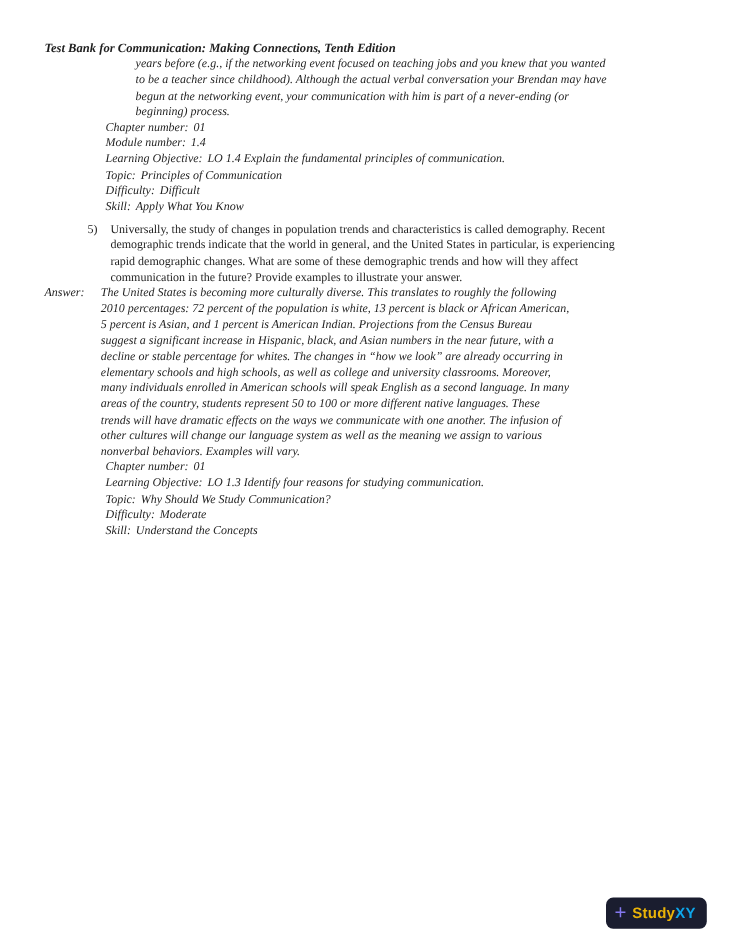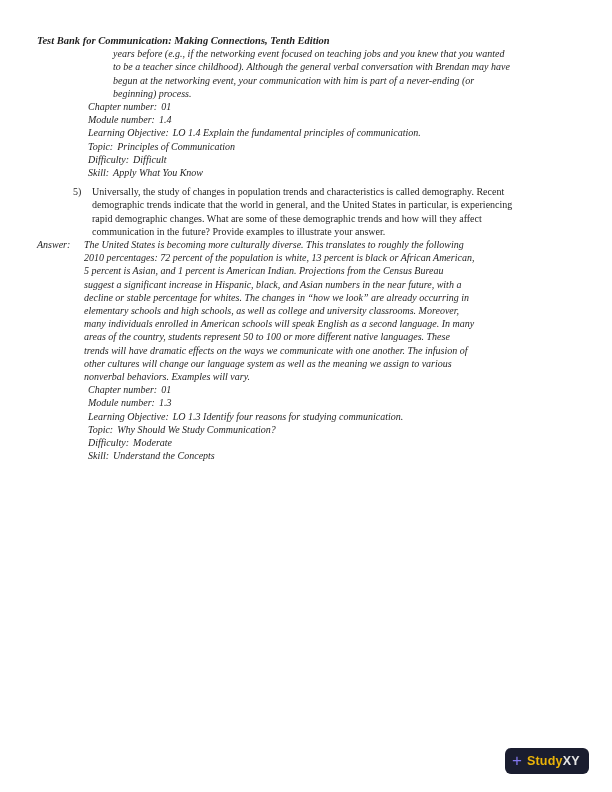--- a/index.html
+++ b/index.html
@@ -62,21 +62,21 @@
 </head>
 <body>
 
 <div class="page">
   <div class="doc">
 
     <div class="doc-title">Test Bank for Communication: Making Connections, Tenth Edition</div>
 
     <div class="carryover">
       <div class="line">years before (e.g., if the networking event focused on teaching jobs and you knew that you wanted</div>
-      <div class="line">to be a teacher since childhood). Although the general verbal conversation with Brendan may have</div>
+      <div class="line">to be a teacher since childhood). Although the actual verbal conversation your Brendan may have</div>
       <div class="line">begun at the networking event, your communication with him is part of a never-ending (or</div>
       <div class="line">beginning) process.</div>
     </div>
 
     <div class="meta-block">
       <div class="line meta-line"><span class="meta-label">Chapter number:</span><span>01</span></div>
       <div class="line meta-line"><span class="meta-label">Module number:</span><span>1.4</span></div>
       <div class="line meta-line"><span class="meta-label">Learning Objective:</span><span>LO 1.4 Explain the fundamental principles of communication.</span></div>
       <div class="line meta-line"><span class="meta-label">Topic:</span><span>Principles of Communication</span></div>
       <div class="line meta-line"><span class="meta-label">Difficulty:</span><span>Difficult</span></div>
@@ -104,27 +104,26 @@
           <div class="line">elementary schools and high schools, as well as college and university classrooms. Moreover,</div>
           <div class="line">many individuals enrolled in American schools will speak English as a second language. In many</div>
           <div class="line">areas of the country, students represent 50 to 100 or more different native languages. These</div>
           <div class="line">trends will have dramatic effects on the ways we communicate with one another. The infusion of</div>
           <div class="line">other cultures will change our language system as well as the meaning we assign to various</div>
           <div class="line">nonverbal behaviors. Examples will vary.</div>
         </div>
       </div>
       <div class="meta-block" style="font-style: italic;">
         <div class="line meta-line"><span class="meta-label">Chapter number:</span><span>01</span></div>
-        <div class="line meta-line"><span class="meta-label">Module number:</span><span>1.3</span></div>
         <div class="line meta-line"><span class="meta-label">Learning Objective:</span><span>LO 1.3 Identify four reasons for studying communication.</span></div>
         <div class="line meta-line"><span class="meta-label">Topic:</span><span>Why Should We Study Communication?</span></div>
         <div class="line meta-line"><span class="meta-label">Difficulty:</span><span>Moderate</span></div>
         <div class="line meta-line"><span class="meta-label">Skill:</span><span>Understand the Concepts</span></div>
       </div>
     </div>
 
   </div>
 
   <div class="logo-badge" style="background: rgb(26, 29, 47);">
     <span class="logo-plus" style="color: rgb(132, 120, 240);">+</span>
-    <span class="logo-text"><span style="color: #eab308;">Study</span><span class="logo-accent" style="color: #e5e5e5;">XY</span></span>
+    <span class="logo-text"><span style="color: #eab308;">Study</span><span class="logo-accent" style="color: #0ea5e9;">XY</span></span>
   </div>
 </div>
 
 </body></html>

